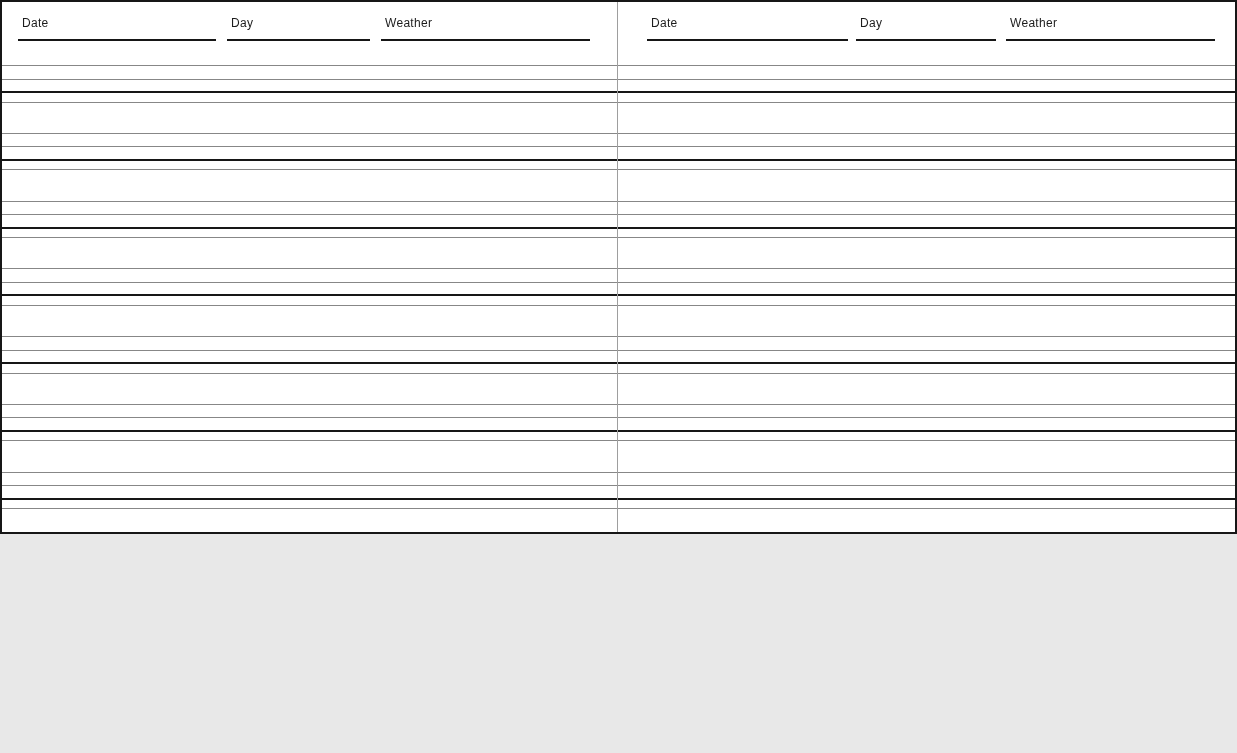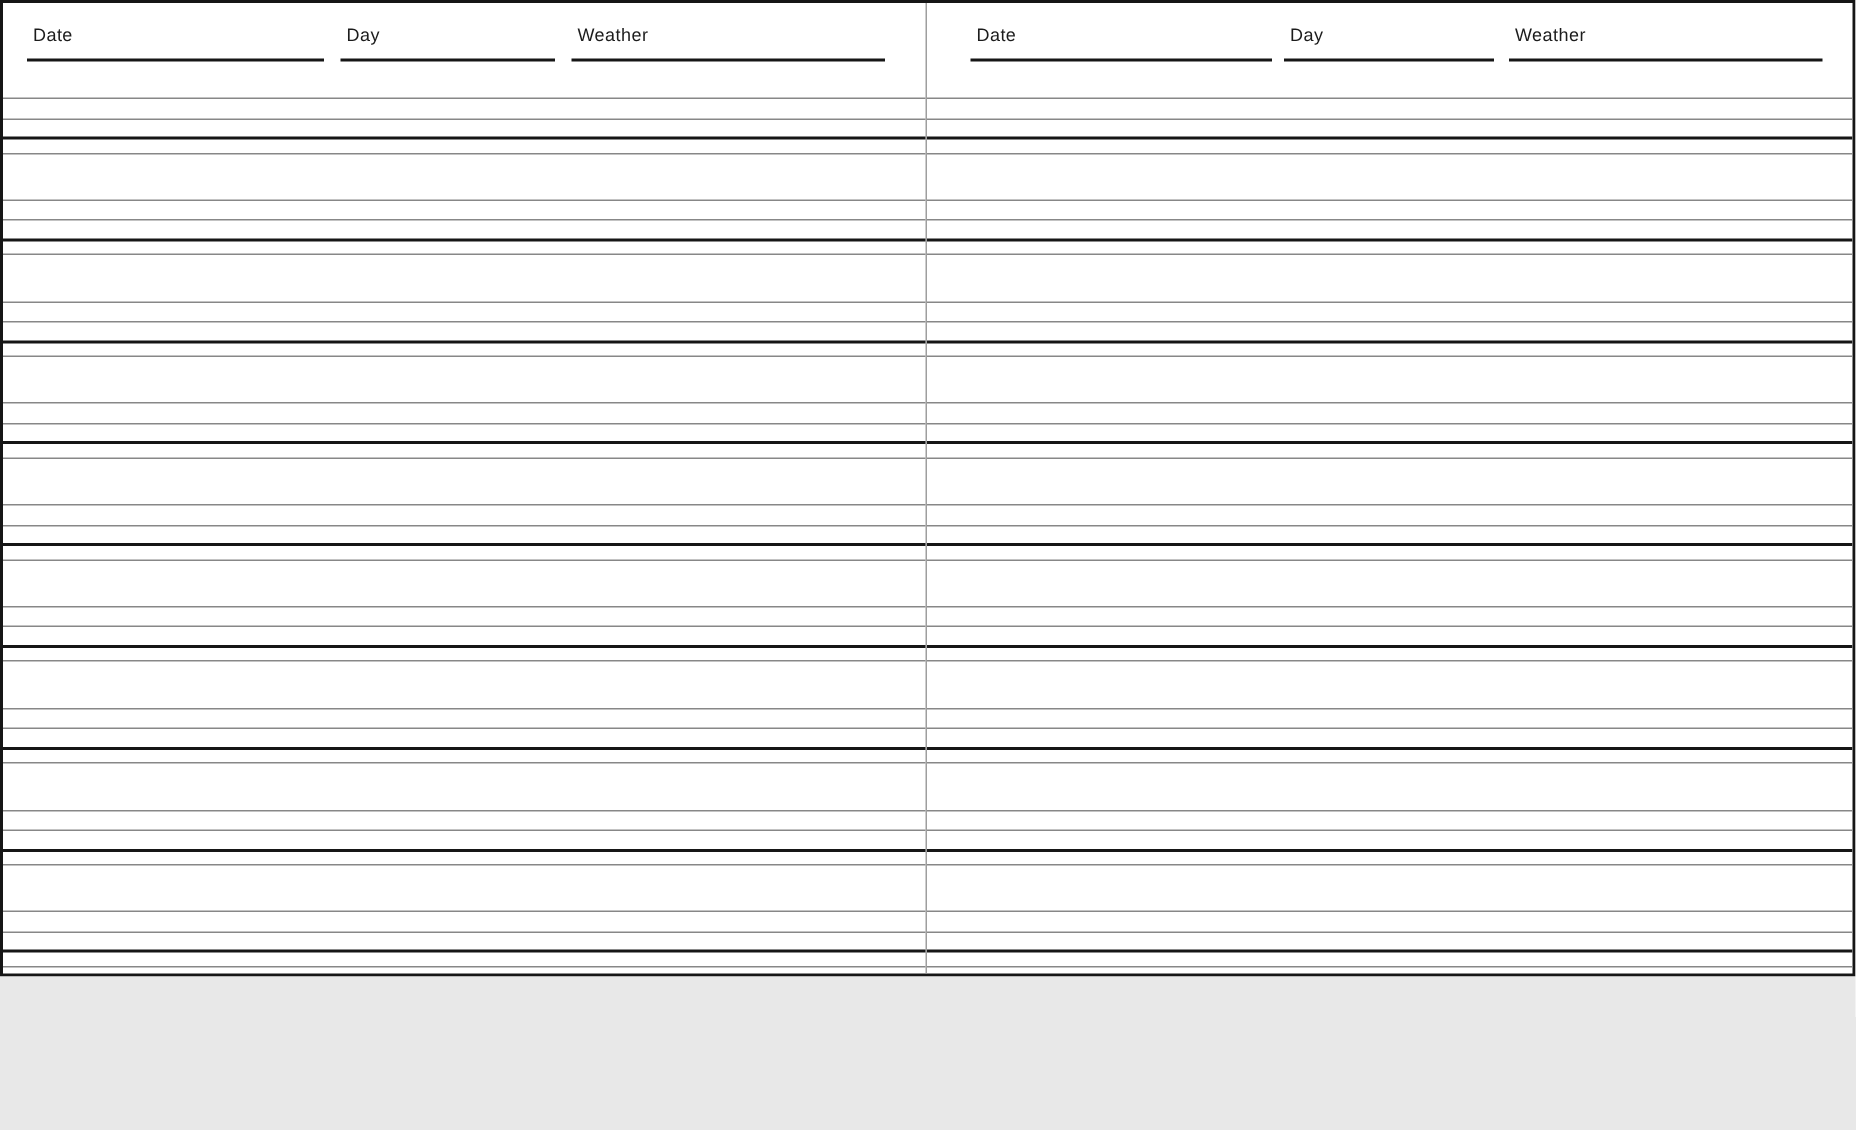--- a/index.html
+++ b/index.html
@@ -6,21 +6,21 @@
     --rule_gray:#878787;
     --rule_dark:#161616;
     --divider:#9e9e9e;
     --border:#161616;
     --label_text:#1c1c1c;
     --background:#ffffff;
   }
   *{box-sizing:border-box;margin:0;padding:0;}
   html,body{background:#e8e8e8;font-family:"Liberation Sans",sans-serif;}
   .page{
-    width:1237px;height:651px;
+    width:1237px;height:534px;
     background:var(--background);
     border:2px solid var(--border);
     display:flex;
     position:relative;
     overflow:hidden;
   }
   .panel{position:relative;height:100%;}
   .panel-left{width:615px;}
   .panel-right{flex:1;}
   .center-divider{width:1px;height:100%;background:var(--divider);flex:0 0 1px;}

